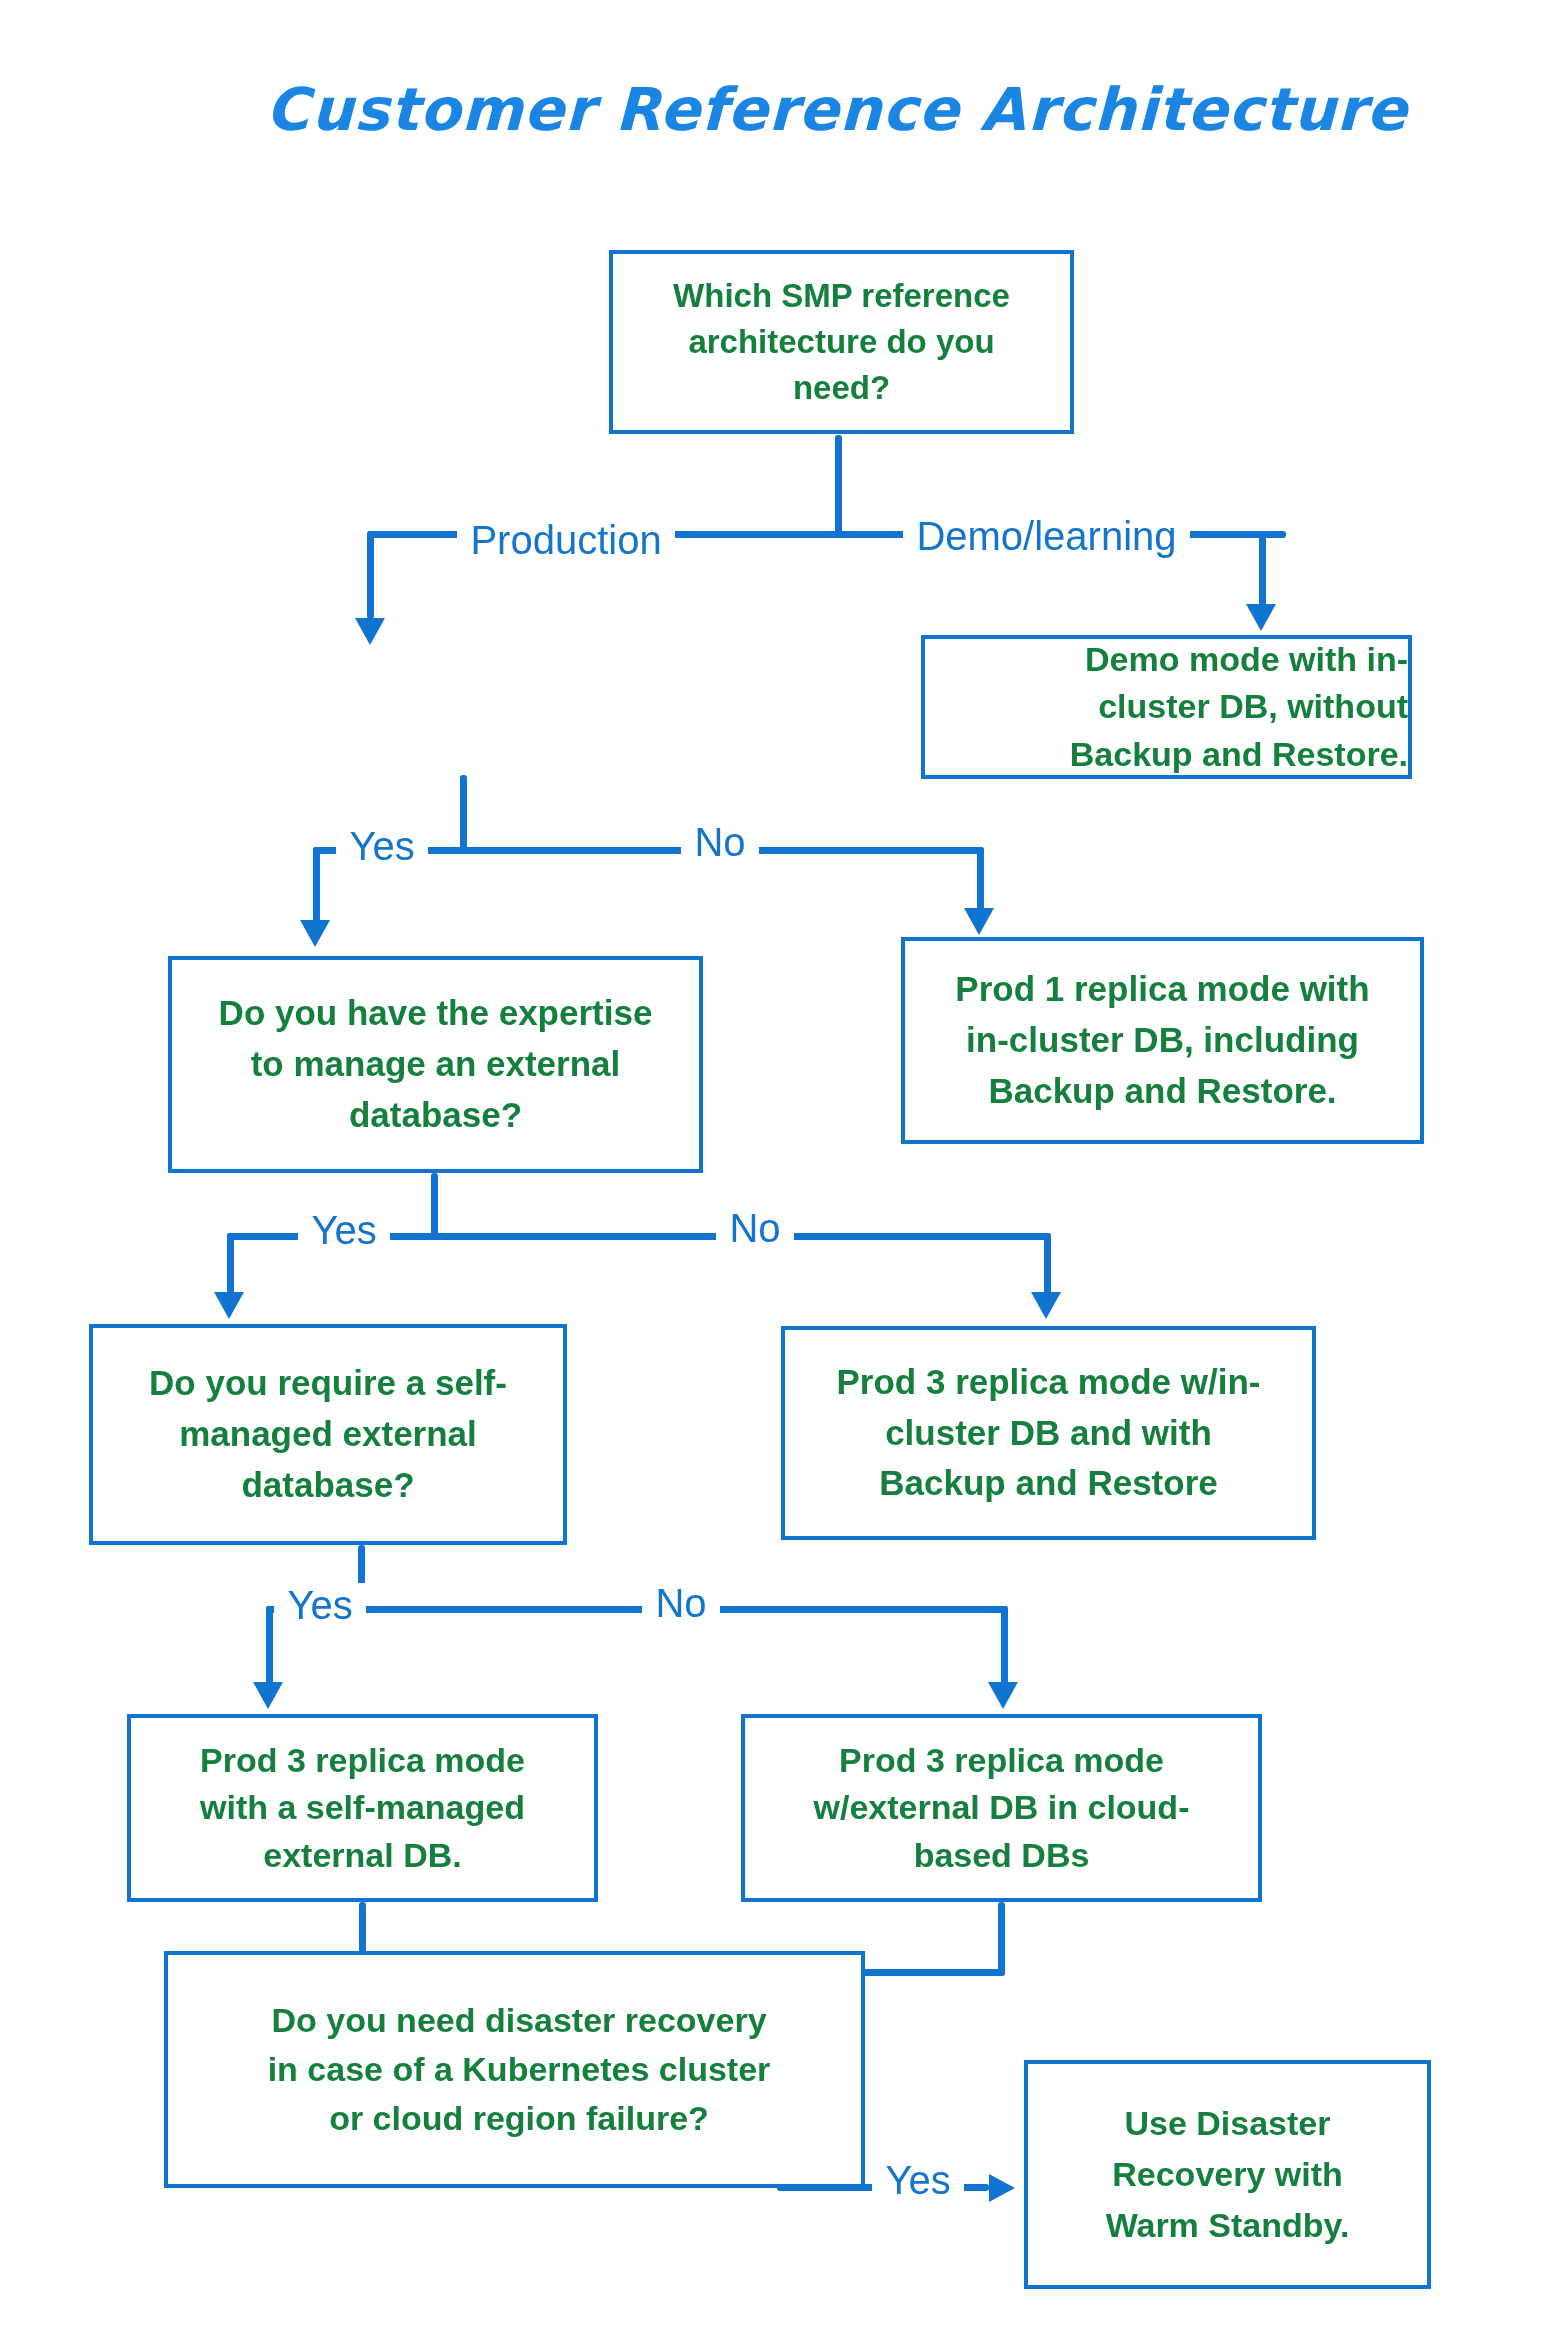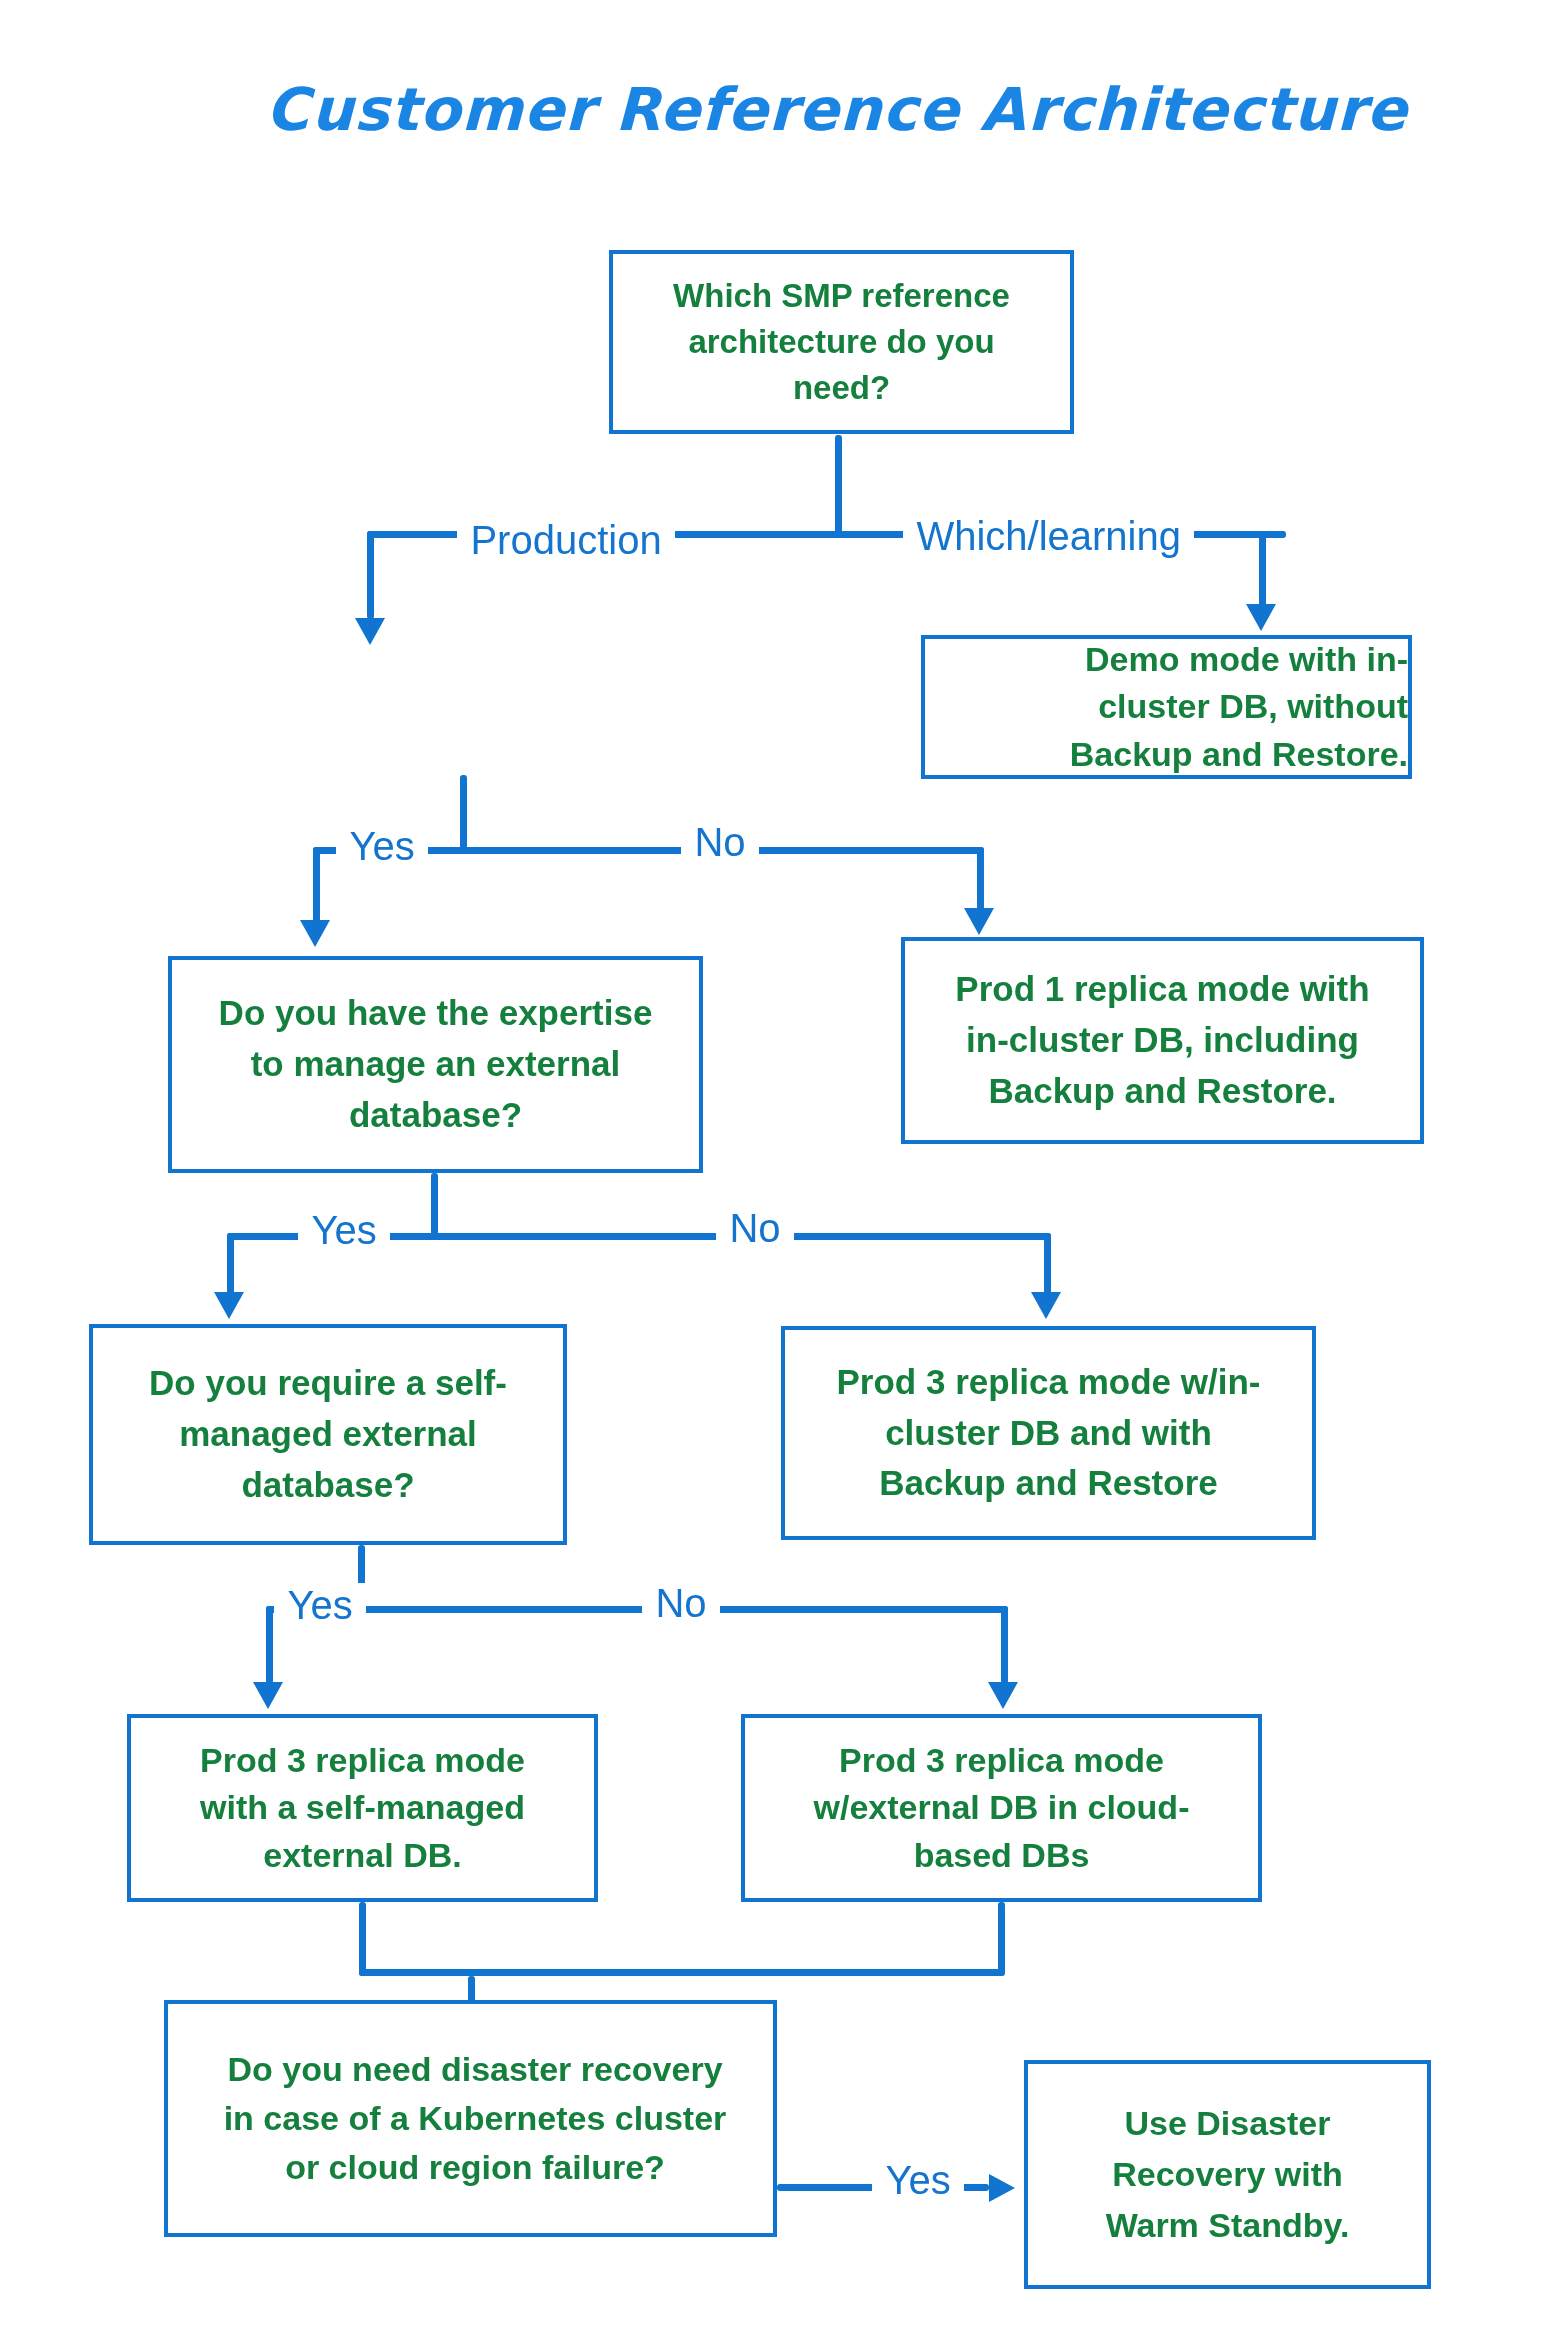--- a/index.html
+++ b/index.html
@@ -36,21 +36,21 @@
   
   #n-root{left:609px;top:250px;width:465px;height:184px;font-size:33px;line-height:1.4;}
   #n-ha{left:295px;top:651px;width:343px;height:124px;font-size:36px;}
   #n-demo{left:921px;top:635px;width:491px;height:144px;font-size:34px;line-height:1.4;text-align:right;}
   #n-expertise{left:168px;top:956px;width:535px;height:217px;font-size:35px;line-height:1.45;text-align:center;}
   #n-prod1{left:901px;top:937px;width:523px;height:207px;font-size:35px;line-height:1.45;justify-content:center;}
   #n-selfmanaged{left:89px;top:1324px;width:478px;height:221px;font-size:35px;line-height:1.45;}
   #n-prod3-incluster{left:781px;top:1326px;width:535px;height:214px;font-size:35px;line-height:1.45;}
   #n-prod3-self{left:127px;top:1714px;width:471px;height:188px;font-size:34px;line-height:1.4;}
   #n-prod3-cloud{left:741px;top:1714px;width:521px;height:188px;font-size:34px;line-height:1.4;}
-  #n-dr-question{left:164px;top:2000px;width:613px;height:237px;font-size:34px;line-height:1.45;padding-left:9px;}
+  #n-dr-question{left:164px;top:1951px;width:701px;height:237px;font-size:34px;line-height:1.45;padding-left:9px;}
   #n-dr-result{left:1024px;top:2060px;width:407px;height:229px;font-size:34px;line-height:1.5;}
   
   #lb-production{left:457px;top:518px;}
   #lb-demo-learning{left:903px;top:514px;}
   #lb-ha-yes{left:336px;top:824px;}
   #lb-ha-no{left:681px;top:820px;}
   #lb-exp-yes{left:298px;top:1208px;}
   #lb-exp-no{left:716px;top:1206px;}
   #lb-self-yes{left:274px;top:1583px;}
   #lb-self-no{left:642px;top:1581px;}
@@ -114,21 +114,21 @@
 Warm Standby.</span>
   </div>
 
   <div class="seg" style="left:835px;top:435px;width:6.7px;height:101px;"></div>
   <div class="seg" style="left:367px;top:531px;width:919px;height:6.7px;"></div>
   <div class="seg" style="left:367px;top:531px;width:6.7px;height:88px;"></div>
   <div class="arr-d" style="left:355px;top:618px;"></div>
   <div class="seg" style="left:1259px;top:531px;width:6.7px;height:75px;"></div>
   <div class="arr-d" style="left:1246px;top:604px;"></div>
   <div class="blabel" id="lb-production">Production</div>
-  <div class="blabel" id="lb-demo-learning">Which/learning</div>
+  <div class="blabel" id="lb-demo-learning">Demo/learning</div>
 
   <div class="seg" style="left:460px;top:775px;width:6.7px;height:77px;"></div>
   <div class="seg" style="left:313px;top:847px;width:671px;height:6.7px;"></div>
   <div class="seg" style="left:313px;top:847px;width:6.7px;height:75px;"></div>
   <div class="arr-d" style="left:300px;top:920px;"></div>
   <div class="seg" style="left:977px;top:847px;width:6.7px;height:63px;"></div>
   <div class="arr-d" style="left:964px;top:908px;"></div>
   <div class="blabel" id="lb-ha-yes">Yes</div>
   <div class="blabel" id="lb-ha-no">No</div>
 

